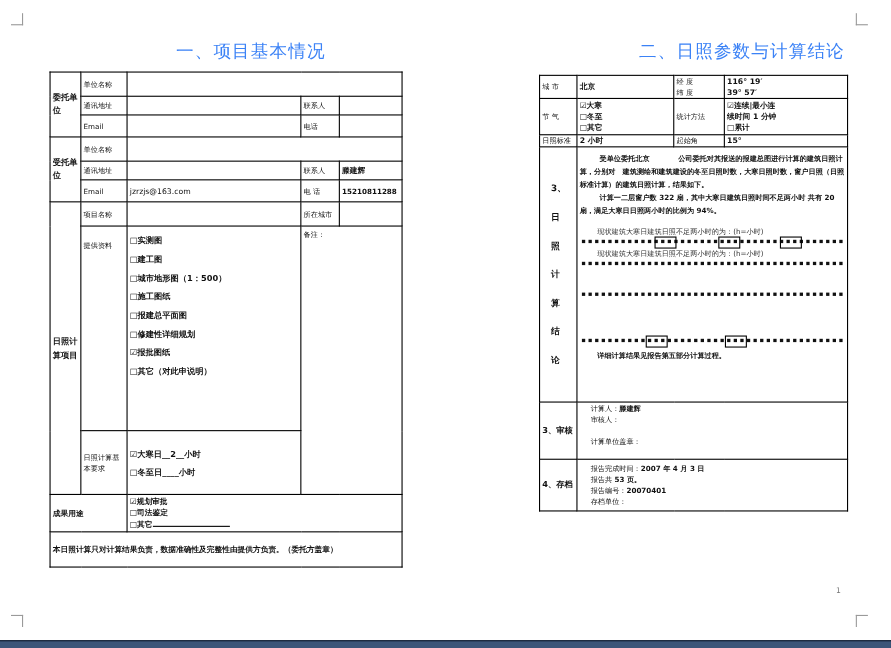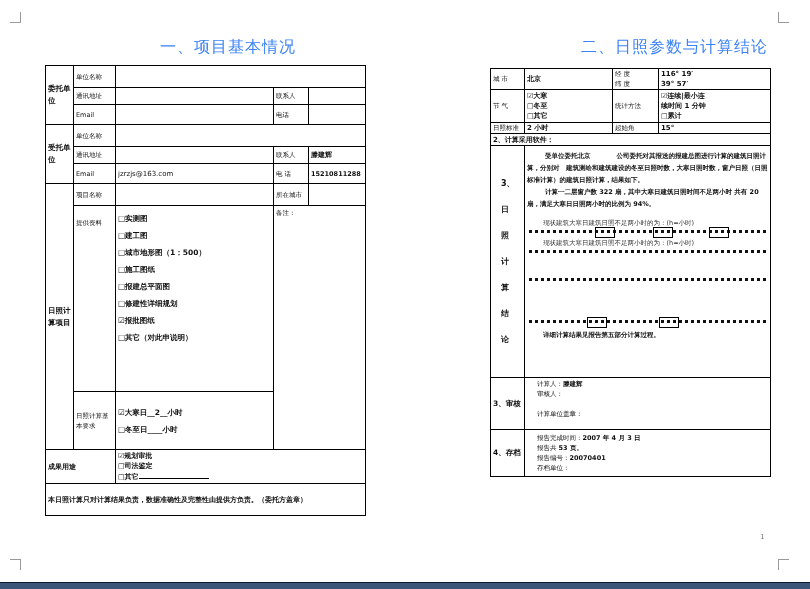--- a/index.html
+++ b/index.html
@@ -156,23 +156,20 @@
       <div>续时间 1 分钟</div>
       <div>□累计</div>
     </td>
   </tr>
   <tr style="height:11px">
     <td class="c tiny">日照标准</td>
     <td class="c b">2 小时</td>
     <td class="c tiny">起始角</td>
     <td class="c b">15°</td>
   </tr>
-  <tr style="height:12px">
-    <td colspan="4" class="b">2、计算采用软件：</td>
-  </tr>
   <tr style="height:232px">
     <td class="c b" style="font-size:8px;line-height:26px;word-break:break-all;padding:0 10px">3、日照计算结论</td>
     <td colspan="3" style="vertical-align:top;padding-top:4px">
       <div class="para">受单位委托北京　　　　公司委托对其报送的报建总图进行计算的建筑日照计算，分别对　建筑测绘和建筑建设的冬至日照时数，大寒日照时数，窗户日照（日照标准计算）的建筑日照计算，结果如下。</div>
       <div class="para">计算一二层窗户数 322 扇，其中大寒日建筑日照时间不足两小时 共有 20 扇，满足大寒日日照两小时的比例为 94%。</div>
       <div style="height:8px"></div>
       <div class="note">现状建筑大寒日建筑日照不足两小时的为：(h=小时)</div>
       <div class="dots">
         <span class="box" style="left:66px;width:18px"></span>
         <span class="box" style="left:124px;width:18px"></span>

